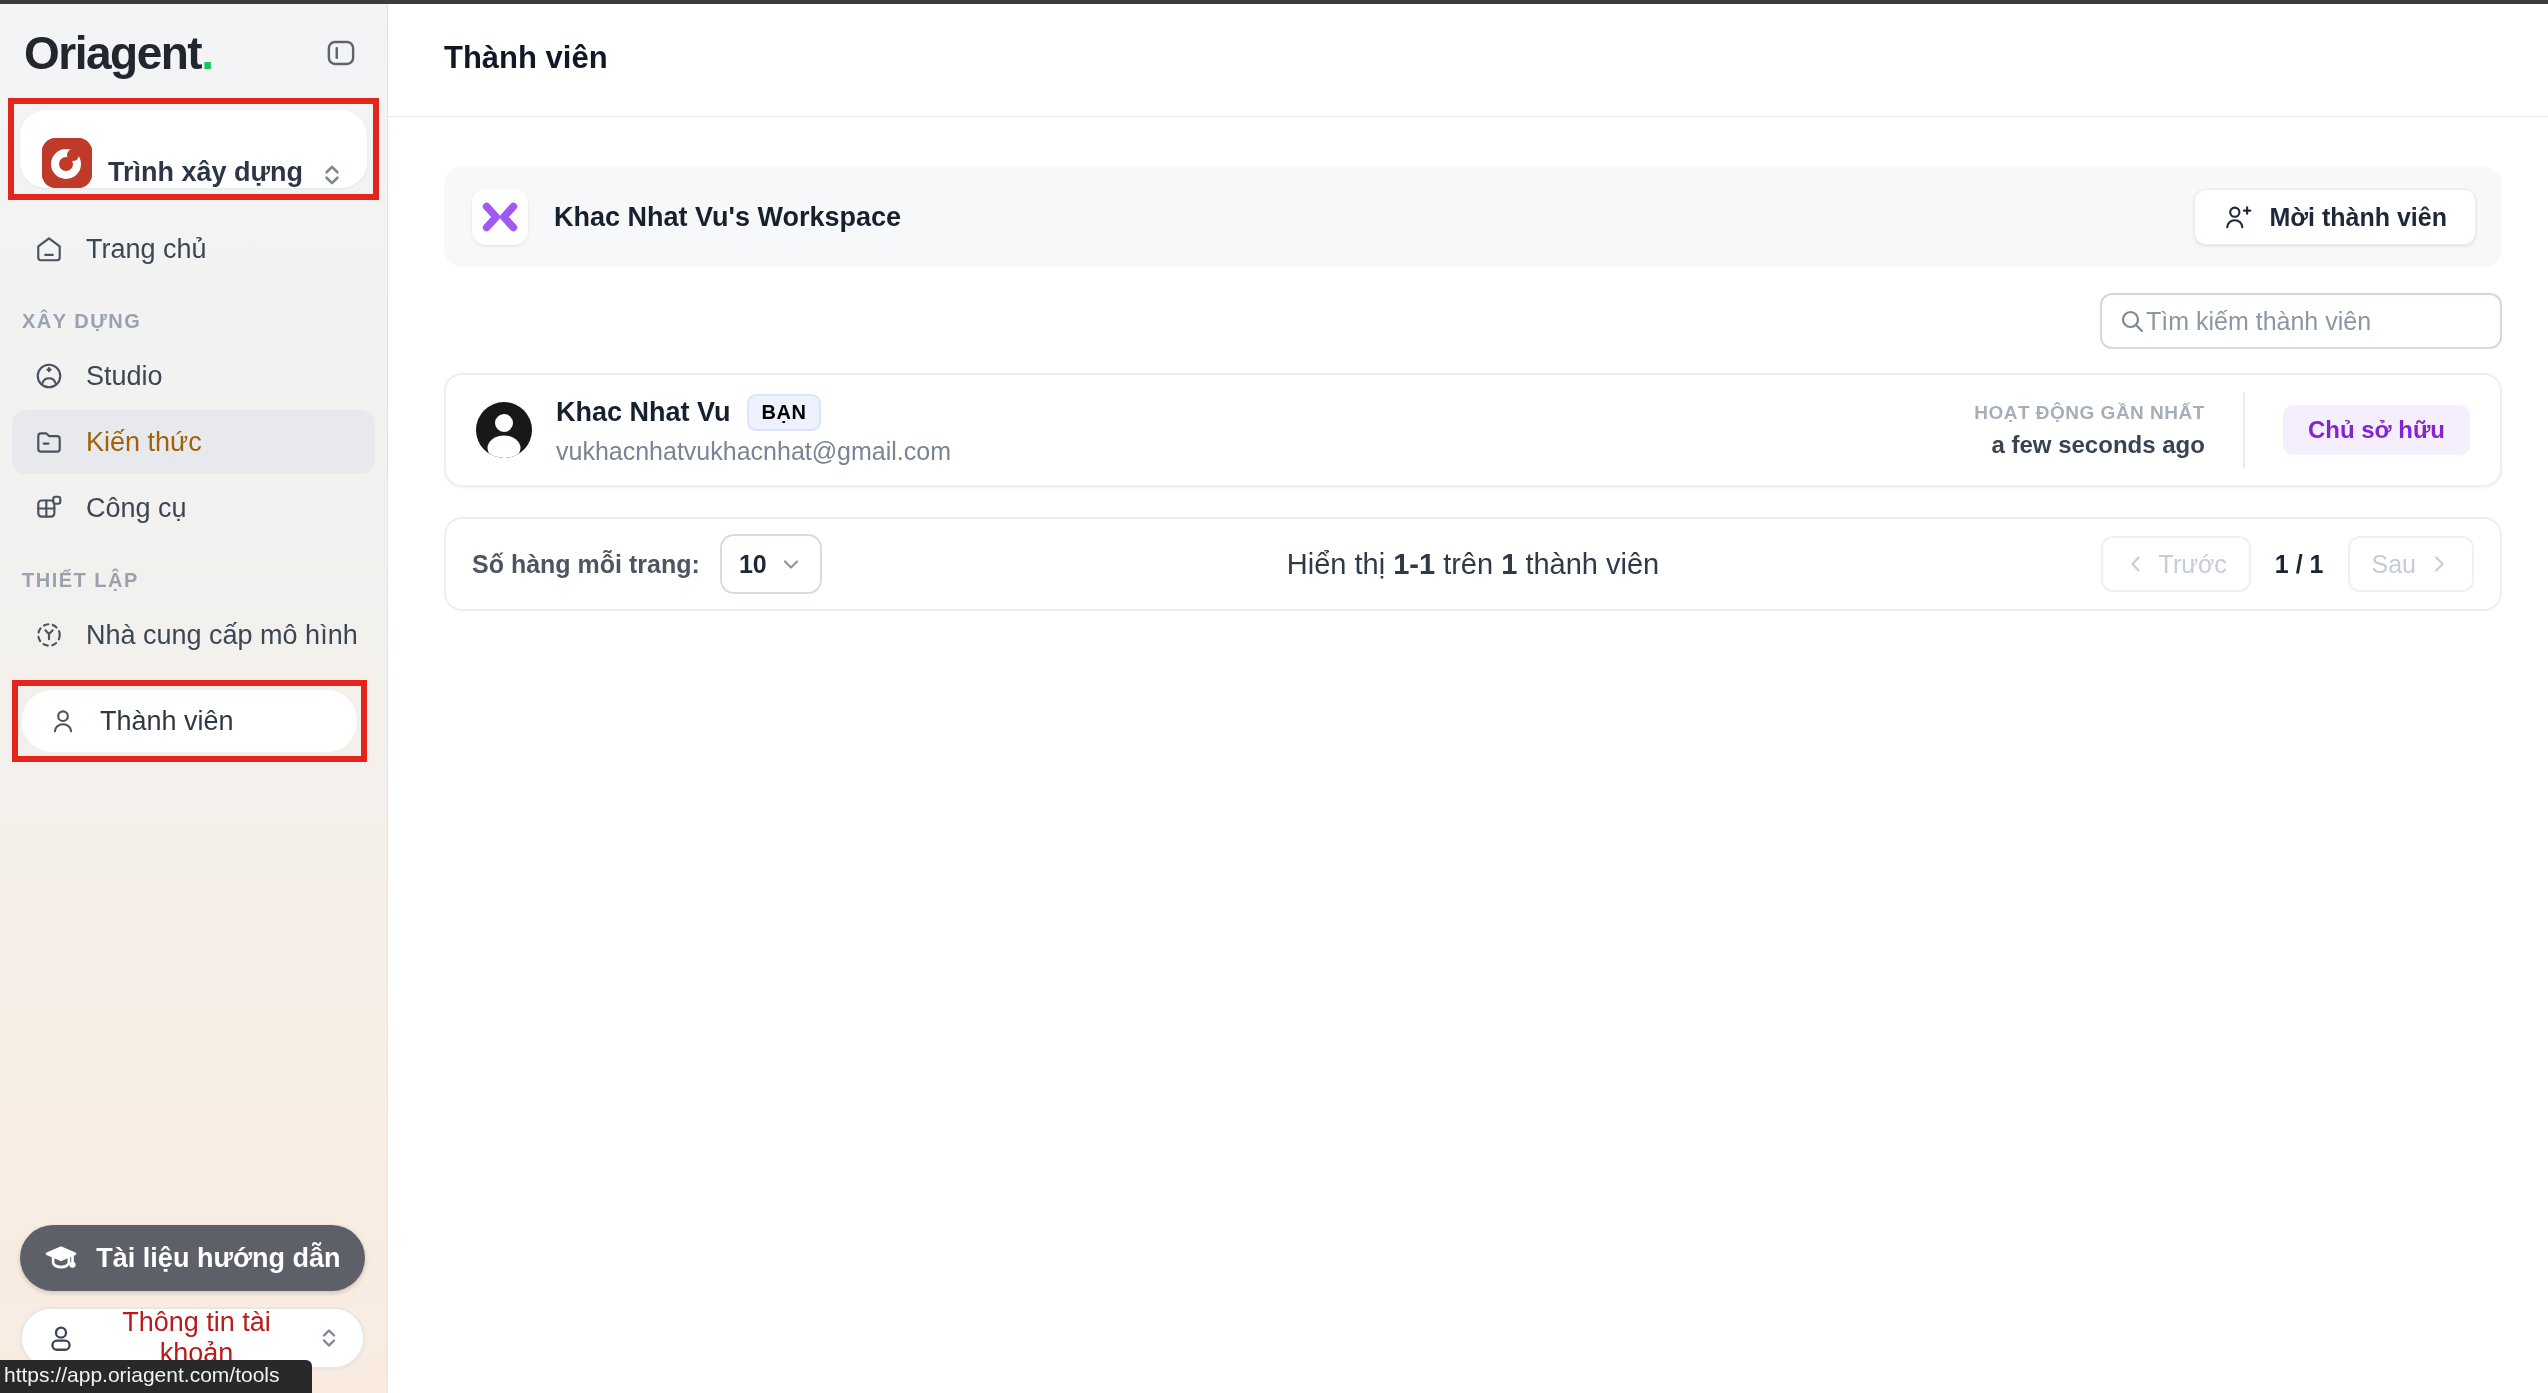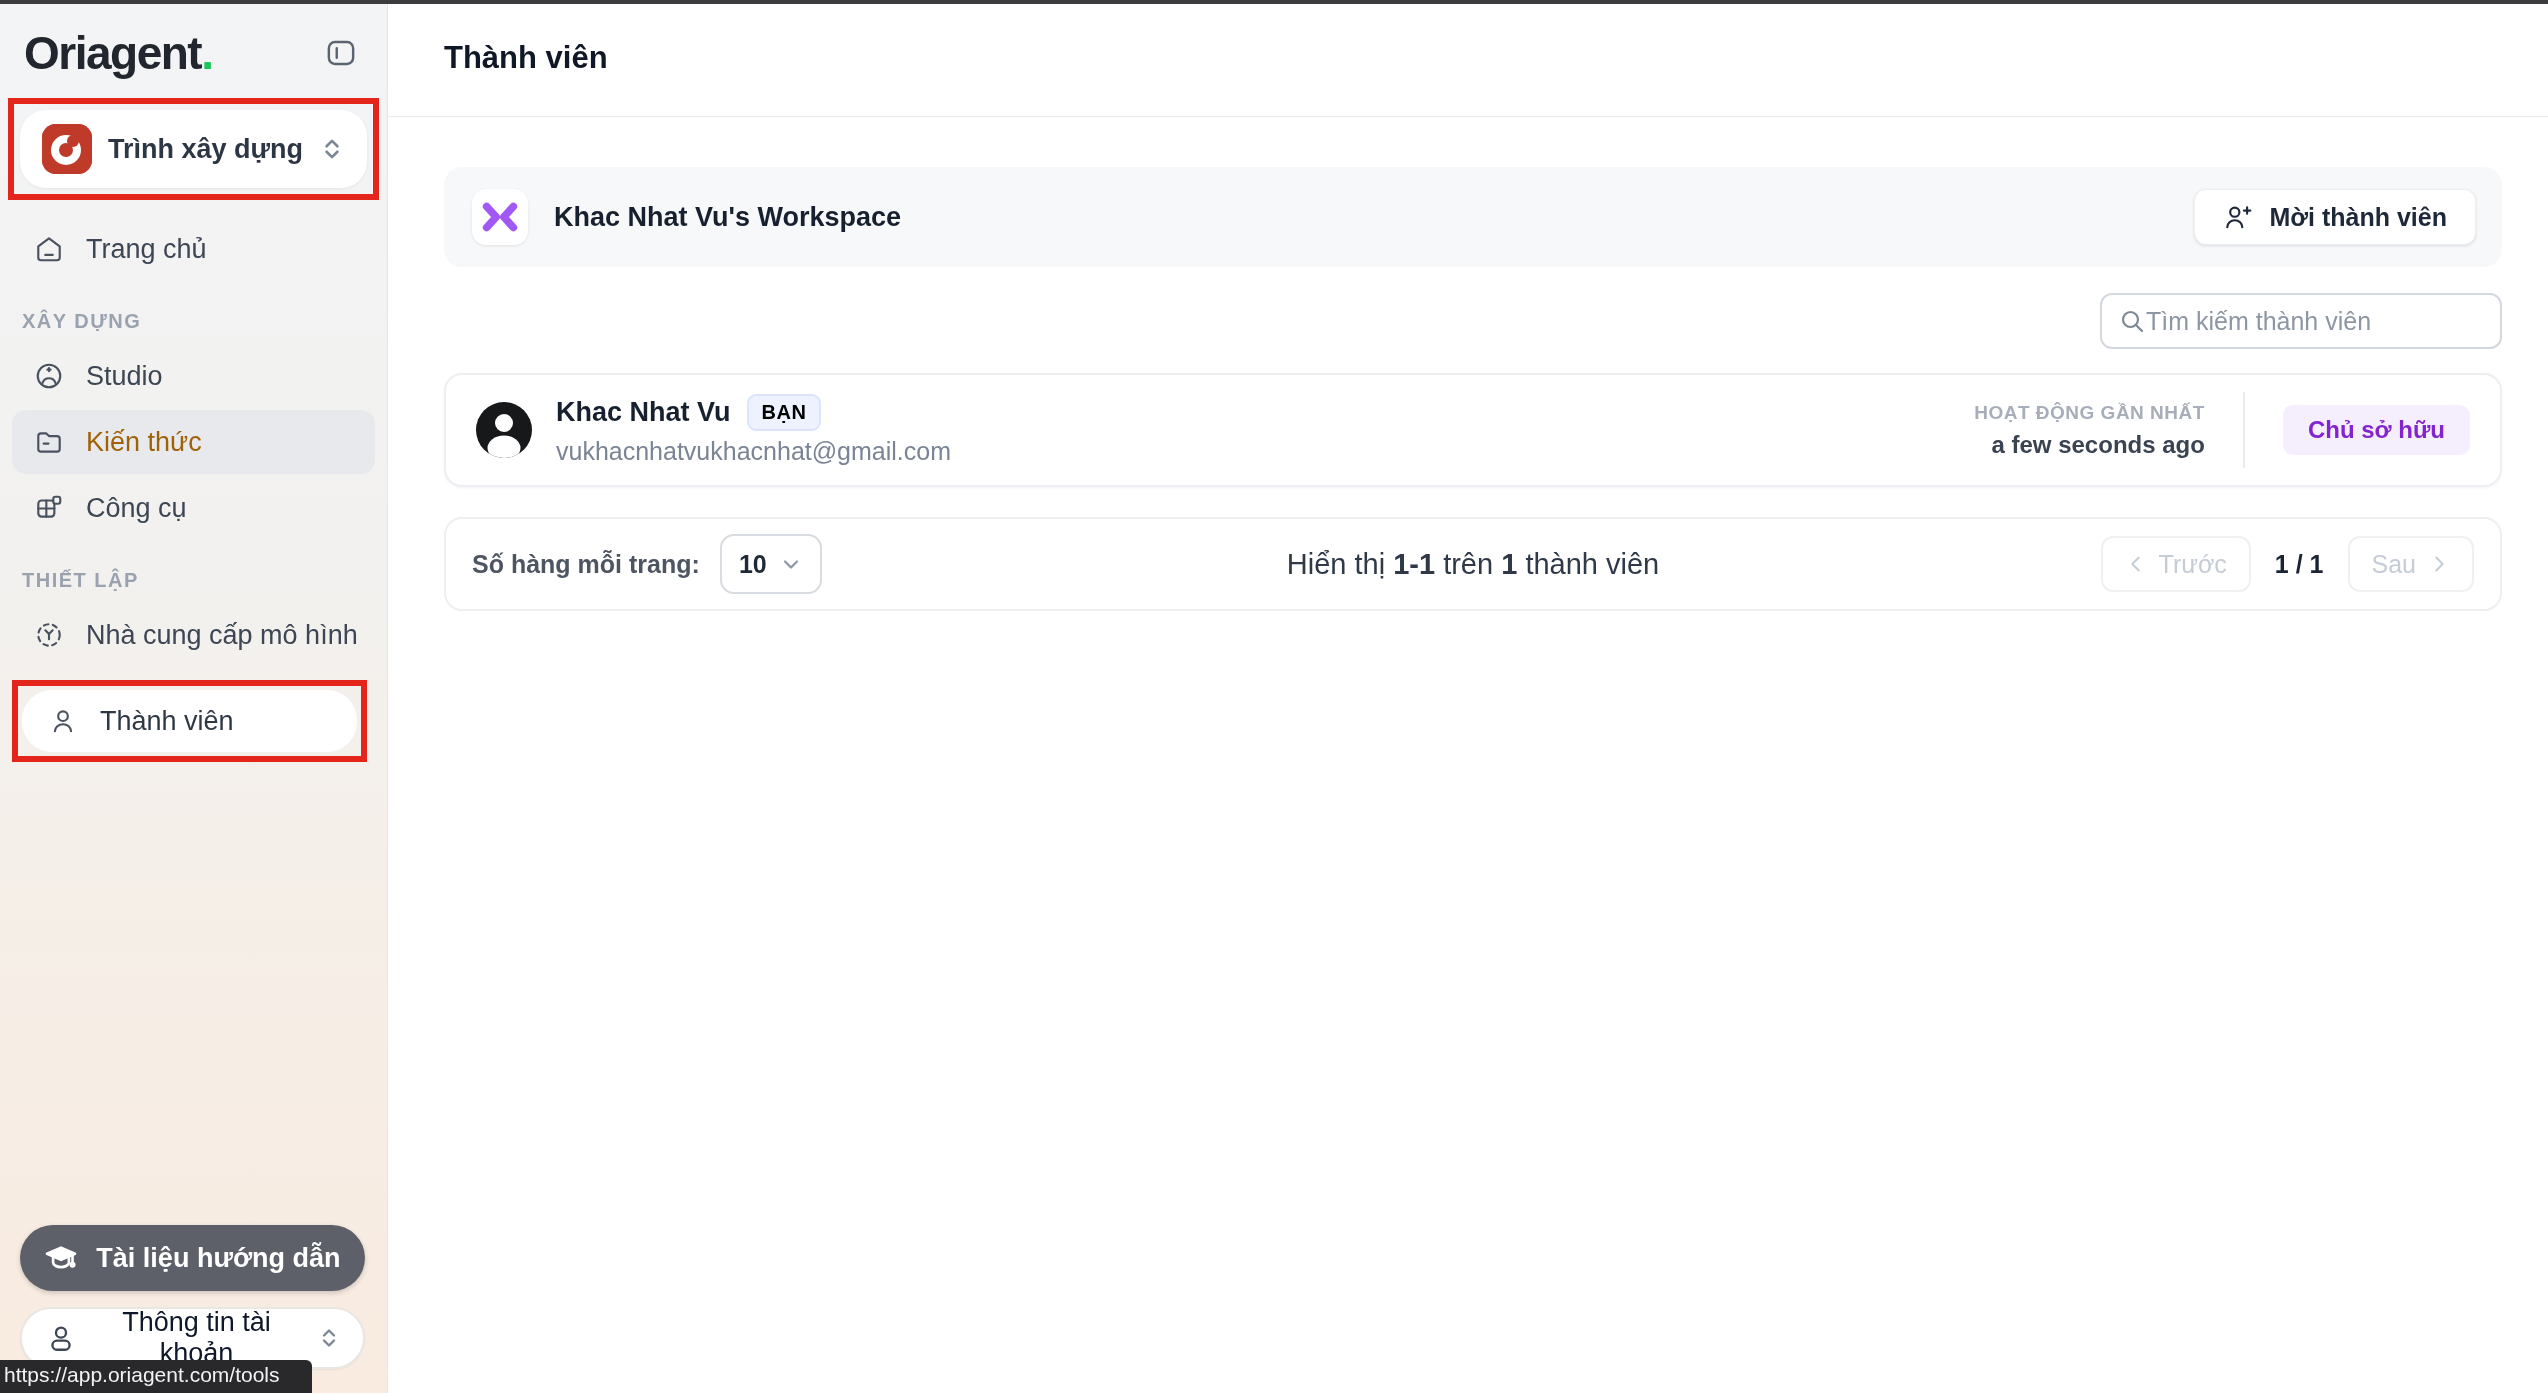--- a/index.html
+++ b/index.html
@@ -15,21 +15,21 @@
     border-right:1px solid #e8e5e1; }
   .logo-row { display:flex; align-items:center; justify-content:space-between;
     padding:26px 26px 0 24px; }
   .logo { font-size:46px; font-weight:800; letter-spacing:-1.5px; color:#22262e; }
   .logo .dot { color:#19c558; }
   .collapse-btn { width:40px; height:40px; display:flex; align-items:center; justify-content:center;
     cursor:pointer; color:#5b6470; }
 
   .ws-annotation { margin:18px 8px 0 8px; border:6px solid #e4251c; padding:6px 6px; }
   .ws-pill { background:#ffffff; border-radius:26px; height:78px; display:flex;
-    align-items:center; padding:0 22px; box-shadow:0 1px 3px rgba(16,24,40,.06); }
+    align-items:flex-end; padding:0 22px; box-shadow:0 1px 3px rgba(16,24,40,.06); }
   .builder-icon { width:50px; height:50px; border-radius:14px; background:#bf3a28;
     display:flex; align-items:center; justify-content:center; flex:0 0 50px; }
   .ws-label { flex:1; text-align:center; font-size:27px; font-weight:600; color:#2d3645; }
   .updown { color:#7c8695; }
 
   .nav { margin-top:18px; display:flex; flex-direction:column; }
   .nav-item { display:flex; align-items:center; gap:22px; height:56px;
     margin:3px 12px; padding:0 0 0 22px; border-radius:14px; cursor:pointer;
     font-size:27px; color:#3d4654; }
   .nav-item.active { background:#e8e9ed; color:#a16207; height:64px; }
@@ -40,21 +40,21 @@
   .member-annotation { margin:14px 20px 0 12px; border:6px solid #e4251c; padding:4px 4px; }
   .member-pill { background:#ffffff; border-radius:30px; height:62px; display:flex;
     align-items:center; gap:22px; padding:0 0 0 26px; font-size:27px; color:#2f3845; cursor:pointer; }
 
   .sidebar-spacer { flex:1; }
   .docs-btn { margin:0 22px 16px 20px; height:66px; background:#5d6069; border-radius:999px;
     display:flex; align-items:center; justify-content:center; gap:18px; cursor:pointer;
     color:#ffffff; font-size:27px; font-weight:700; box-shadow:0 2px 5px rgba(0,0,0,.18); }
   .account-pill { margin:0 22px 24px 20px; height:62px; background:#ffffff;
     border:2px solid #e9e7e4; border-radius:999px; display:flex; align-items:center;
-    padding:0 22px 0 24px; gap:20px; cursor:pointer; font-size:27px; color:#0f172a;
+    padding:0 22px 0 24px; gap:20px; cursor:pointer; font-size:27px; color:#b91c1c;
     box-shadow:0 1px 2px rgba(16,24,40,.05); }
   .account-pill .label { flex:1; text-align:center; }
 
   .status-bar { position:absolute; left:0; bottom:0; z-index:60; background:#29292c;
     color:#f2f2f2; font-size:21px; padding:3px 32px 6px 4px; border-radius:0 6px 0 0;
     white-space:nowrap; }
 
   
   .main { flex:1; display:flex; flex-direction:column; background:#ffffff; }
   .main-header { height:117px; flex:0 0 117px; border-bottom:1px solid #e9eaec;

